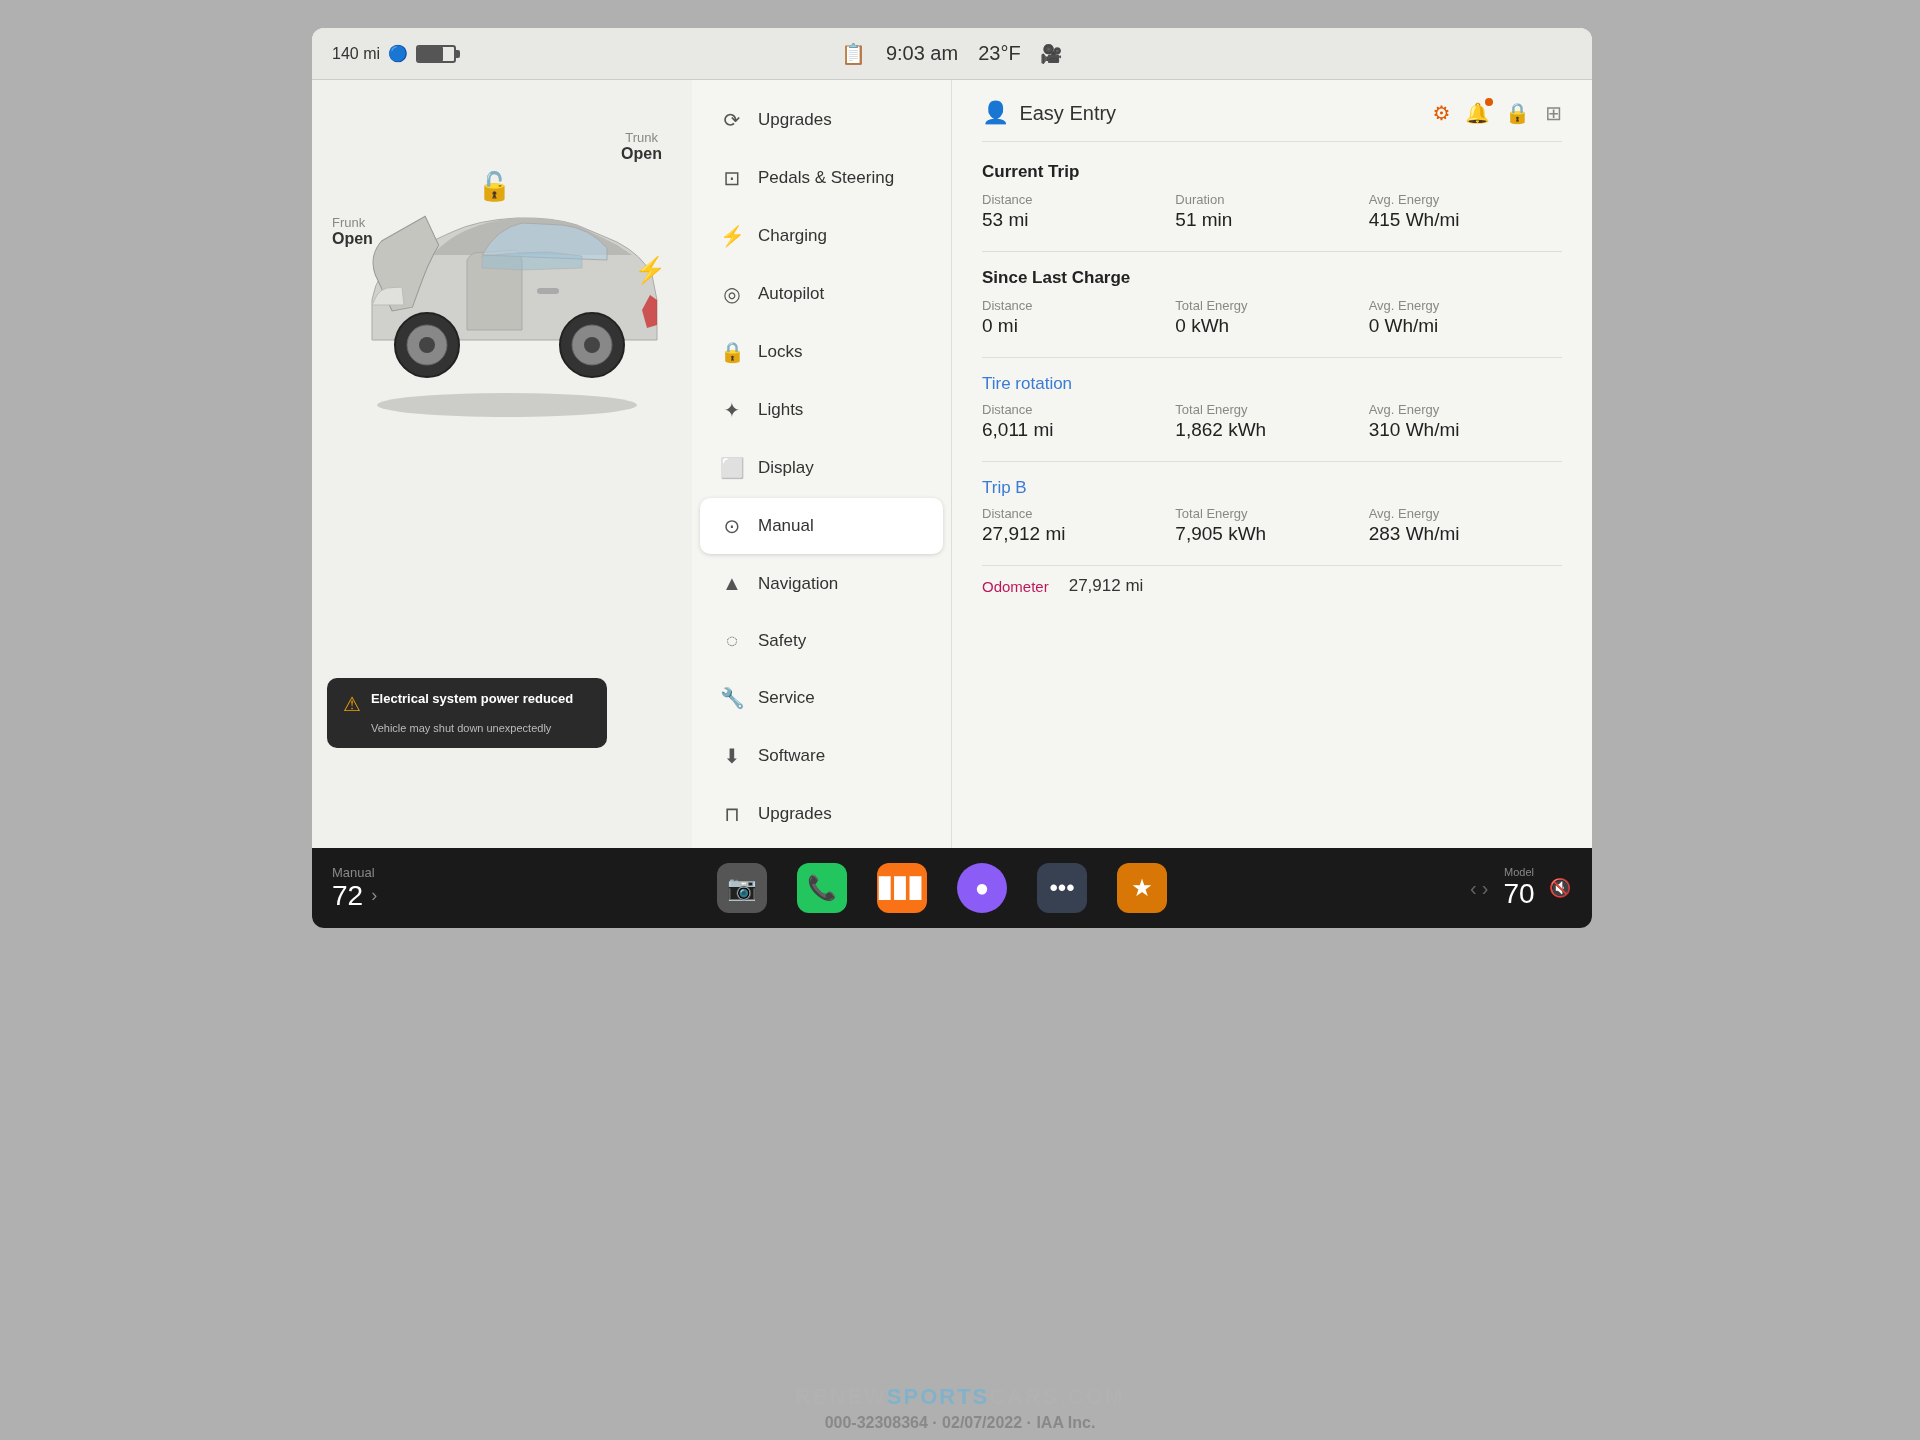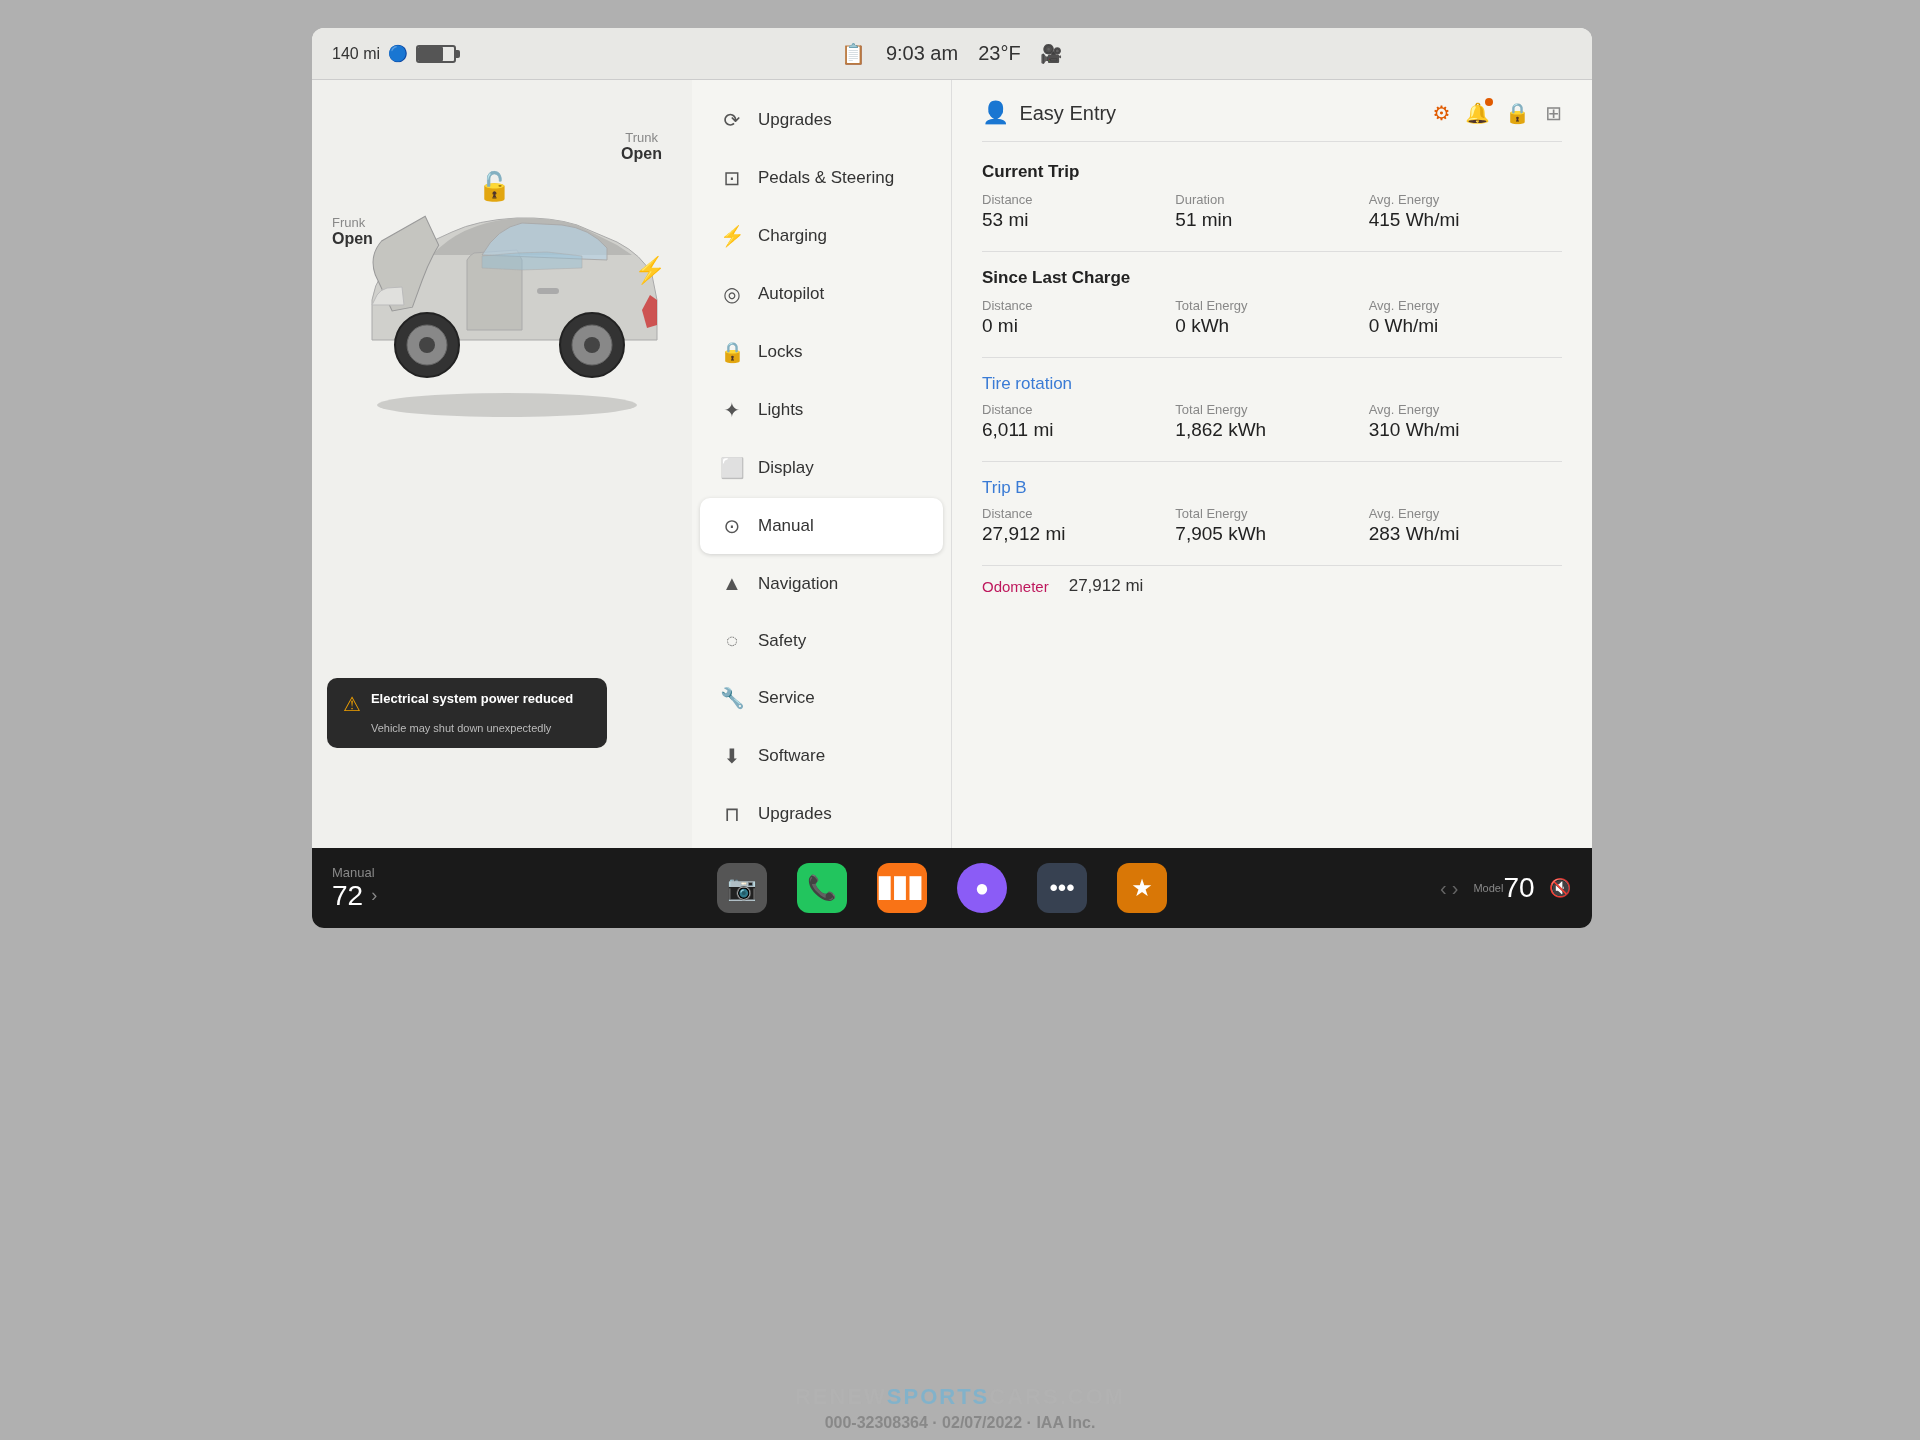--- a/index.html
+++ b/index.html
@@ -377,21 +377,21 @@
       justify-content: flex-end;
       gap: 15px;
     }
     .taskbar-right .nav-arrows {
       display: flex;
       gap: 5px;
       color: #555;
     }
     .speed-right {
       display: flex;
-      flex-direction: row;
+      flex-direction: column;
       align-items: center;
     }
     .speed-right .label {
       font-size: 11px;
       color: #888;
     }
     .speed-right .value {
       font-size: 28px;
       color: white;
       font-weight: 300;

